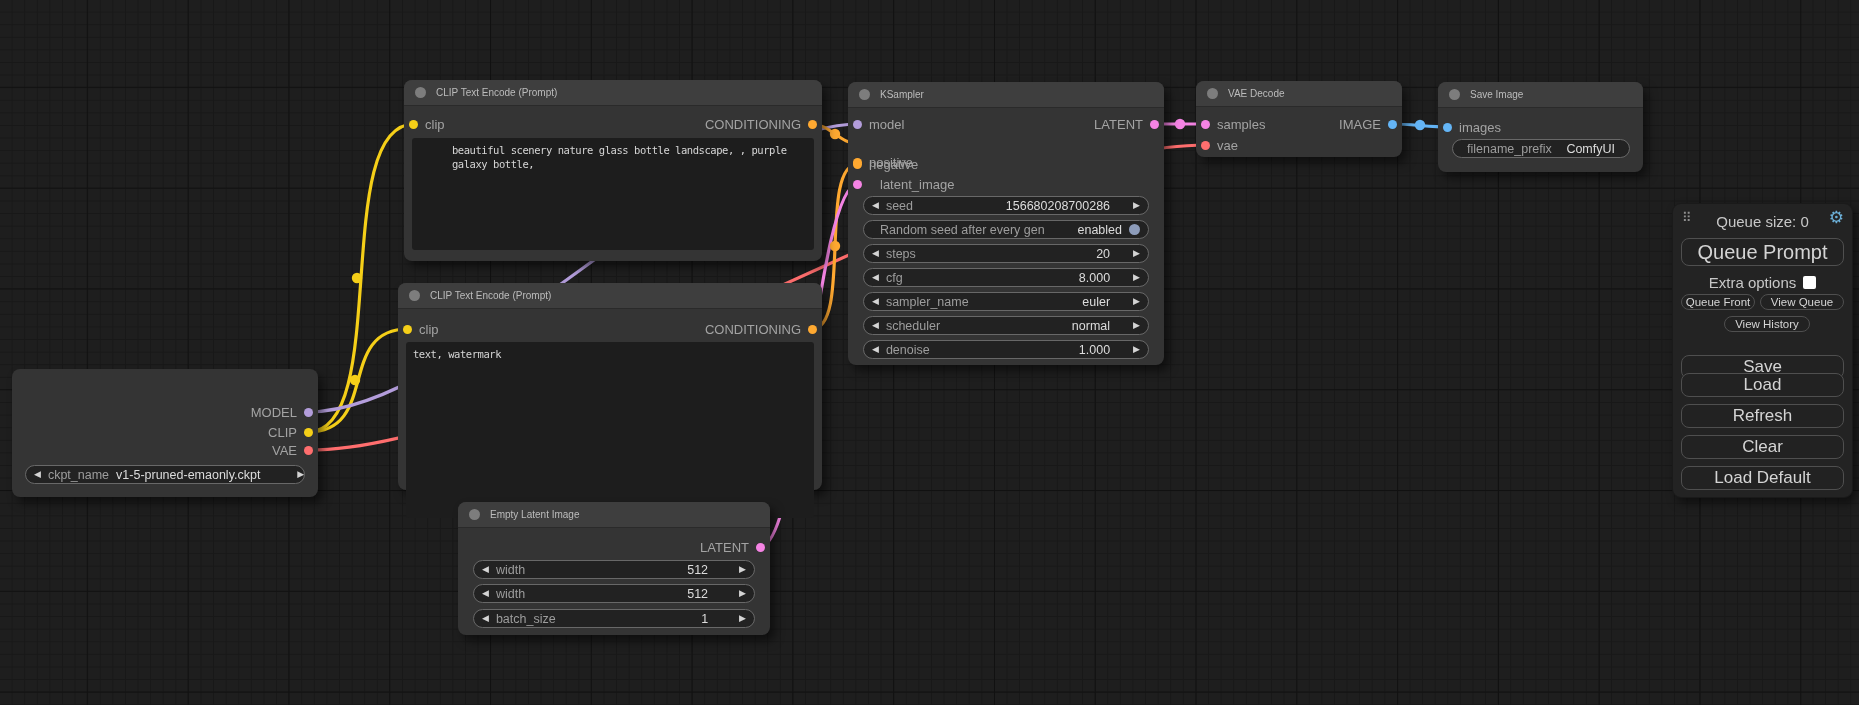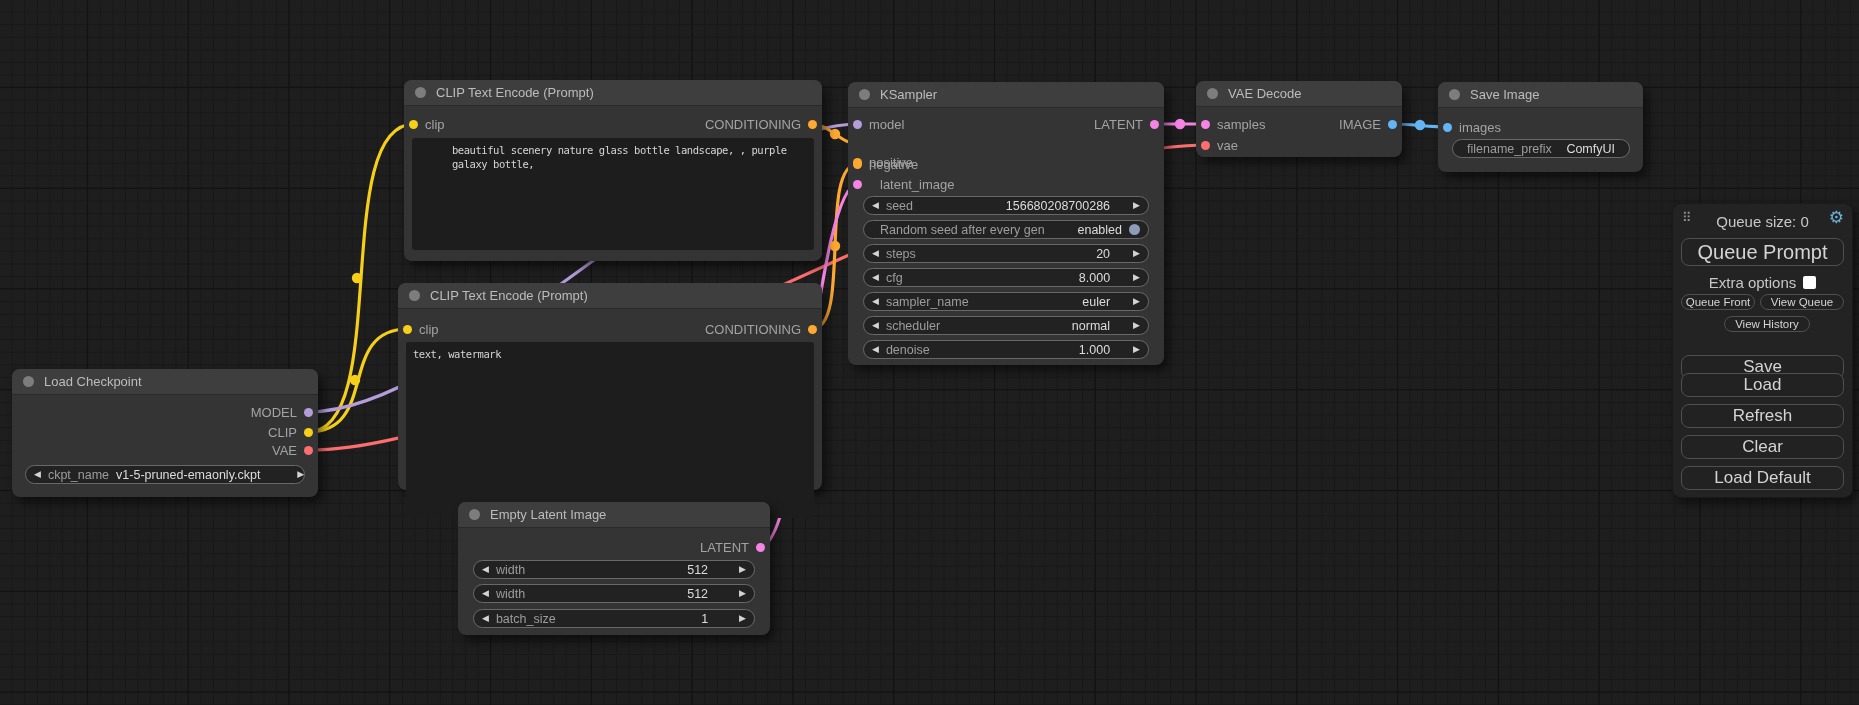--- a/index.html
+++ b/index.html
@@ -26,21 +26,21 @@
   }
   .node-header {
     height:26px; border-radius:8px 8px 0 0;
     background:#3e3e3e; border-bottom:1px solid #2a2a2a;
     display:flex; align-items:center; padding:0 11px;
   }
   .collapse-dot {
     width:11px; height:11px; border-radius:50%;
     background:#7d7d7d; margin-right:10px; flex:none;
   }
-  .node-title { color:#bcbcbc; font-size:13px; white-space:nowrap; }
+  .node-title { color:#bcbcbc; font-size:10px; white-space:nowrap; }
 
   .port { position:absolute; height:20px; display:flex; align-items:center; gap:7px; }
   .port.in  { left:5px; }
   .port.out { right:5px; flex-direction:row; }
   .port-label { color:#a3a3a3; font-size:13px; white-space:nowrap; }
   .pdot { width:9px; height:9px; border-radius:50%; flex:none; }
 
   .widget {
     position:absolute; left:15px; right:15px; height:19px;
     background:#222222; border:1px solid #686868; border-radius:10px;
@@ -115,24 +115,20 @@
   <circle cx="357" cy="278" r="5.2" fill="#f5cf18"></circle>
   <circle cx="355" cy="380" r="5.2" fill="#f5cf18"></circle>
   <circle cx="835" cy="134" r="5.2" fill="#ffa931"></circle>
   <circle cx="835" cy="246" r="5.2" fill="#ffa931"></circle>
   <circle cx="809" cy="365" r="5.2" fill="#f584e4"></circle>
   <circle cx="1180" cy="124" r="5.2" fill="#f584e4"></circle>
   <circle cx="1420" cy="125" r="5.2" fill="#64b5f6"></circle>
 </svg>
 
 <div class="node" style="left:12px; top:369px; width:306px; height:128px;">
-  <div class="node-header">
-    <span class="collapse-dot"></span>
-    <span class="node-title">Load Checkpoint</span>
-  </div>
   <div class="port out" style="top:33px;">
     <span class="port-label">MODEL</span>
     <span class="pdot" style="background-color: rgb(179, 157, 219);"></span>
   </div>
   <div class="port out" style="top:53px;">
     <span class="port-label">CLIP</span>
     <span class="pdot" style="background-color: rgb(245, 207, 24);"></span>
   </div>
   <div class="port out" style="top:71px;">
     <span class="port-label">VAE</span>

